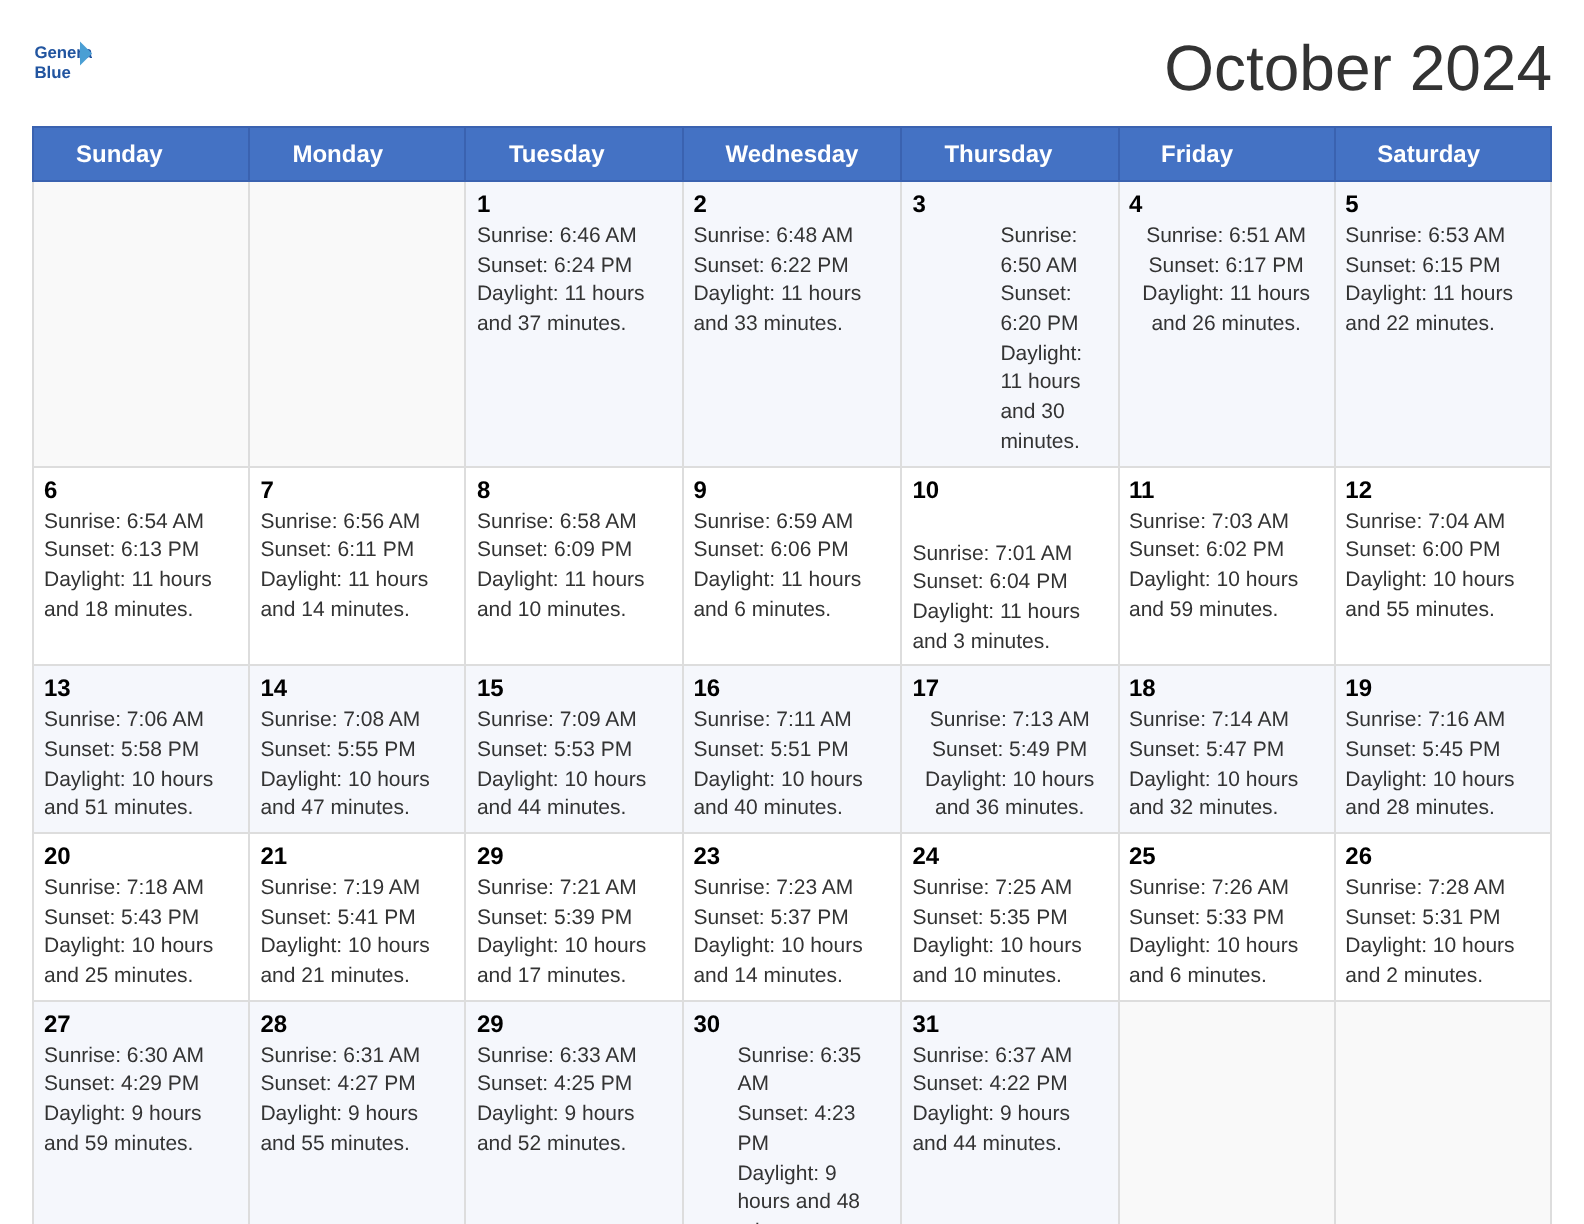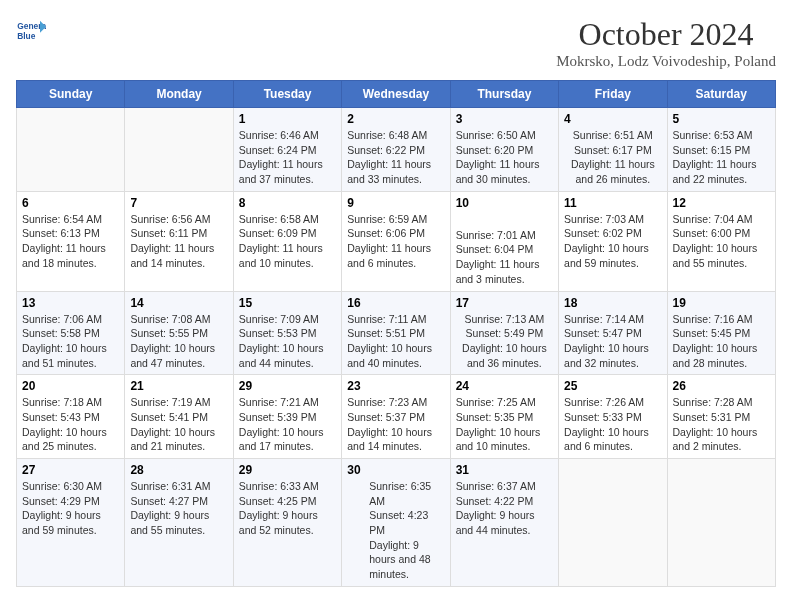--- a/index.html
+++ b/index.html
@@ -19,43 +19,42 @@
     .logo {
       display: flex;
       align-items: center;
       gap: 4px;
     }
     .logo-icon {
       width: 30px;
       height: 30px;
     }
     .title-block {
-      text-align: center;
-      font-family: Liberation Serif, serif;
+      text-align: left;
     }
     .title-block h1 {
       font-size: 32px;
       font-weight: 300;
       color: #333;
     }
     .title-block h2 {
       font-size: 15px;
       font-weight: normal;
       color: #555;
     }
     table {
       width: 100%;
       border-collapse: collapse;
       font-size: 11px;
     }
     thead tr th {
       background-color: #4472c4;
       color: #fff;
-      padding: 6px 0;
-      text-align: center;
+      padding: 6px 21px;
+      text-align: left;
       font-size: 12px;
       font-weight: bold;
       border: 1px solid #3a62b0;
     }
     tbody tr td {
       border: 1px solid #ddd;
       padding: 4px 5px;
       vertical-align: top;
       background: #fff;
       min-height: 70px;
@@ -88,21 +87,20 @@
 <div class="header">
   <div class="logo">
     <svg class="logo-icon" viewBox="0 0 50 50" xmlns="http://www.w3.org/2000/svg">
       <text x="2" y="22" font-family="Arial" font-weight="bold" font-size="14" fill="#2255a0">General</text>
       <text x="2" y="38" font-family="Arial" font-weight="bold" font-size="14" fill="#2255a0">Blue</text>
       <polygon points="40,8 50,18 40,28" fill="#4a9fd4"></polygon>
     </svg>
   </div>
   <div class="title-block">
     <h1>October 2024</h1>
-    <h2>Mokrsko, Lodz Voivodeship, Poland</h2>
   </div>
 </div>
 
 <table>
   <thead>
     <tr>
     <th>Sunday</th>
         <th>Monday</th>
         <th>Tuesday</th>
         <th>Wednesday</th>
@@ -122,21 +120,21 @@
 Daylight: 11 hours and 37 minutes.</div>
         </td>
         <td>
           <span class="day-num">2</span>
           <div class="day-detail" style="white-space: pre-line;">Sunrise: 6:48 AM
 Sunset: 6:22 PM
 Daylight: 11 hours and 33 minutes.</div>
         </td>
         <td>
           <span class="day-num">3</span>
-          <div class="day-detail" style="white-space: pre-line;">Sunrise: 6:50 AM
+          <div class="day-detail" style="white-space: pre-line; margin-left: 44px;">Sunrise: 6:50 AM
 Sunset: 6:20 PM
 Daylight: 11 hours and 30 minutes.</div>
         </td>
         <td>
           <span class="day-num">4</span>
           <div class="day-detail" style="white-space: pre-line; text-align: center;">Sunrise: 6:51 AM
 Sunset: 6:17 PM
 Daylight: 11 hours and 26 minutes.</div>
         </td>
         <td>

